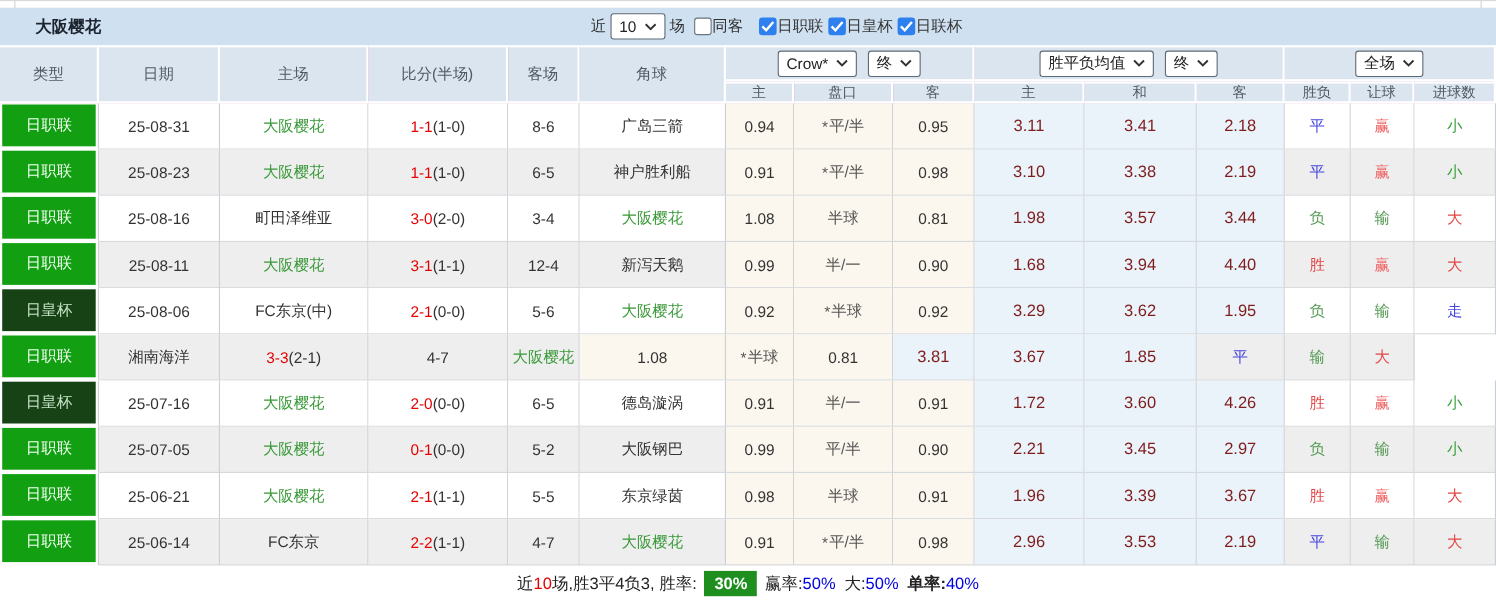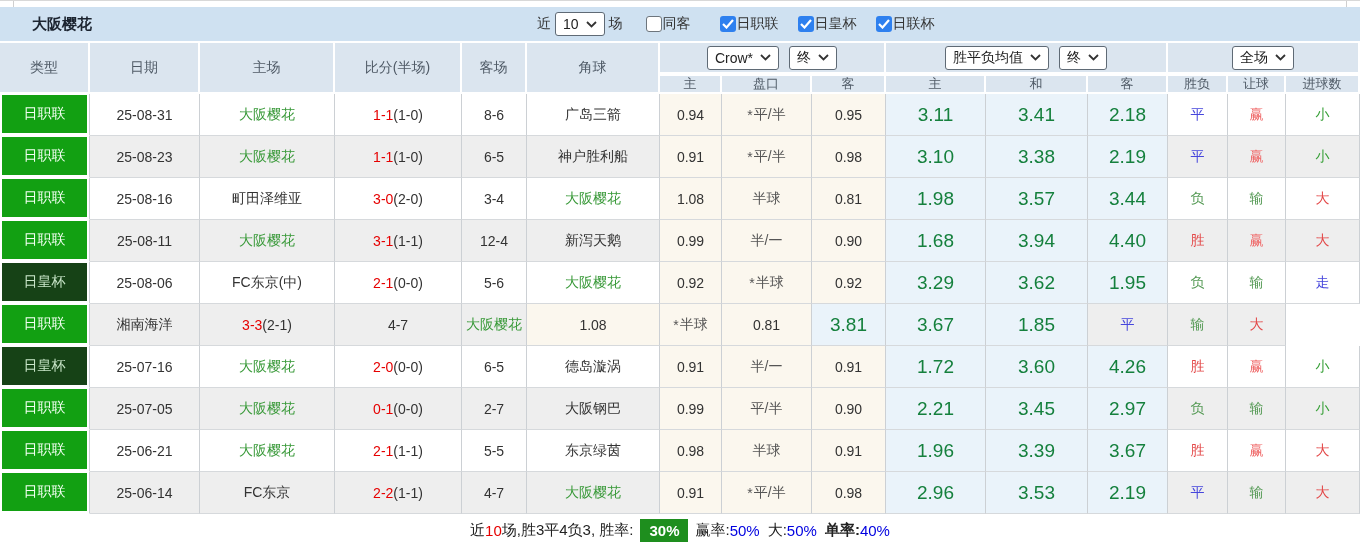--- a/index.html
+++ b/index.html
@@ -17,39 +17,39 @@
   .team-title { position:absolute; left:32px; font-size:15px; font-weight:bold; color:#1c2430; }
   .controls { position:absolute; left:533px; display:flex; align-items:center; font-size:14px; color:#333; }
   .controls .lbl { margin:0 4px; }
   .sel { background:#fff; border:1px solid #5f6a75; border-radius:3px; height:24px;
     display:inline-flex; align-items:center; gap:7px; padding:0 7px; font-size:14px; color:#222; cursor:default; }
   .sel svg { display:block; }
   .cb { width:16px; height:16px; border-radius:3px; display:inline-block; flex:none; }
   .cb.off { background:#fff; border:1.5px solid #6d757d; }
   .cb.on { background:#2e80ef; position:relative; }
   .cb.on svg { position:absolute; left:2px; top:3px; }
-  .filter { display:flex; align-items:center; margin-left:19px; }
+  .filter { display:flex; align-items:center; margin-left:4px; }
   .filter span.txt { margin-left:1px; }
 
   
   .thead, .trow { display:grid;
     grid-template-columns:90px 110px 135px 127px 65px 133px 62px 90px 74px 100px 102px 80px 60px 58px 74px; }
   .thead { grid-template-rows:33px 20px; background:#ec4899; }
   .th { background:#dbe5ef; color:#4f5a66; display:flex; align-items:center; justify-content:center;
     font-size:14px; border-right:2px solid #fff; border-bottom:2px solid #fff; border-top:2px solid #fff; }
   .th.span2 { grid-row:1 / span 2; }
   .th.grp { grid-column:span 3; gap:10px; }
   .th.sub { font-size:13px; }
 
   .trow { height:42px; }
   .cell { display:flex; align-items:center; justify-content:center; font-size:14px; color:#333;
     border-right:1px solid #ccd0d4; border-bottom:1px solid #d6d9dc; background:#fff; }
   .trow.even .c-plain, .trow.even .c-right { background:#eeeeee; }
   .c-cream { background:#fbf7ee; }
-  .c-blue { background:#eaf3fa; font-size:19px; color:#15803d; }
+  .c-blue { background:#eaf3fa; font-size:15px; color:#7f1d1d; }
   .c-type { background:#fff; padding:1px 2px 2px 2px; border-bottom:1px solid #fff; }
   .badge { width:100%; height:100%; display:flex; align-items:center; justify-content:center;
     background:var(--league-badge); color:#f2fff2; font-size:14px; }
   .badge.cup { background:var(--cup-badge); color:#c9e6c9; }
   .focus { color:var(--team-green); }
   .score { color:var(--score-red); }
   .half { color:#333; }
   .star { color:var(--score-red); margin-right:1px; }
   .c-cream span { color:#555; }
   .c-cream.num, .c-odd { color:#333; }
@@ -345,21 +345,21 @@
       <div class="trow even">
         <div class="cell c-type">
           <div class="badge">日职联</div>
         </div>
         <div class="cell c-plain">25-07-05</div>
         <div class="cell c-plain focus">大阪樱花</div>
         <div class="cell c-plain">
           <span class="score">0-1</span>
           <span class="half">(0-0)</span>
         </div>
-        <div class="cell c-plain">2-7</div>
+        <div class="cell c-plain">5-2</div>
         <div class="cell c-plain">大阪钢巴</div>
         <div class="cell c-cream c-odd">0.99</div>
         <div class="cell c-cream">
           <span>平/半</span>
         </div>
         <div class="cell c-cream c-odd">0.90</div>
         <div class="cell c-blue">2.21</div>
         <div class="cell c-blue">3.45</div>
         <div class="cell c-blue">2.97</div>
         <div class="cell c-right c-lose">负</div>

